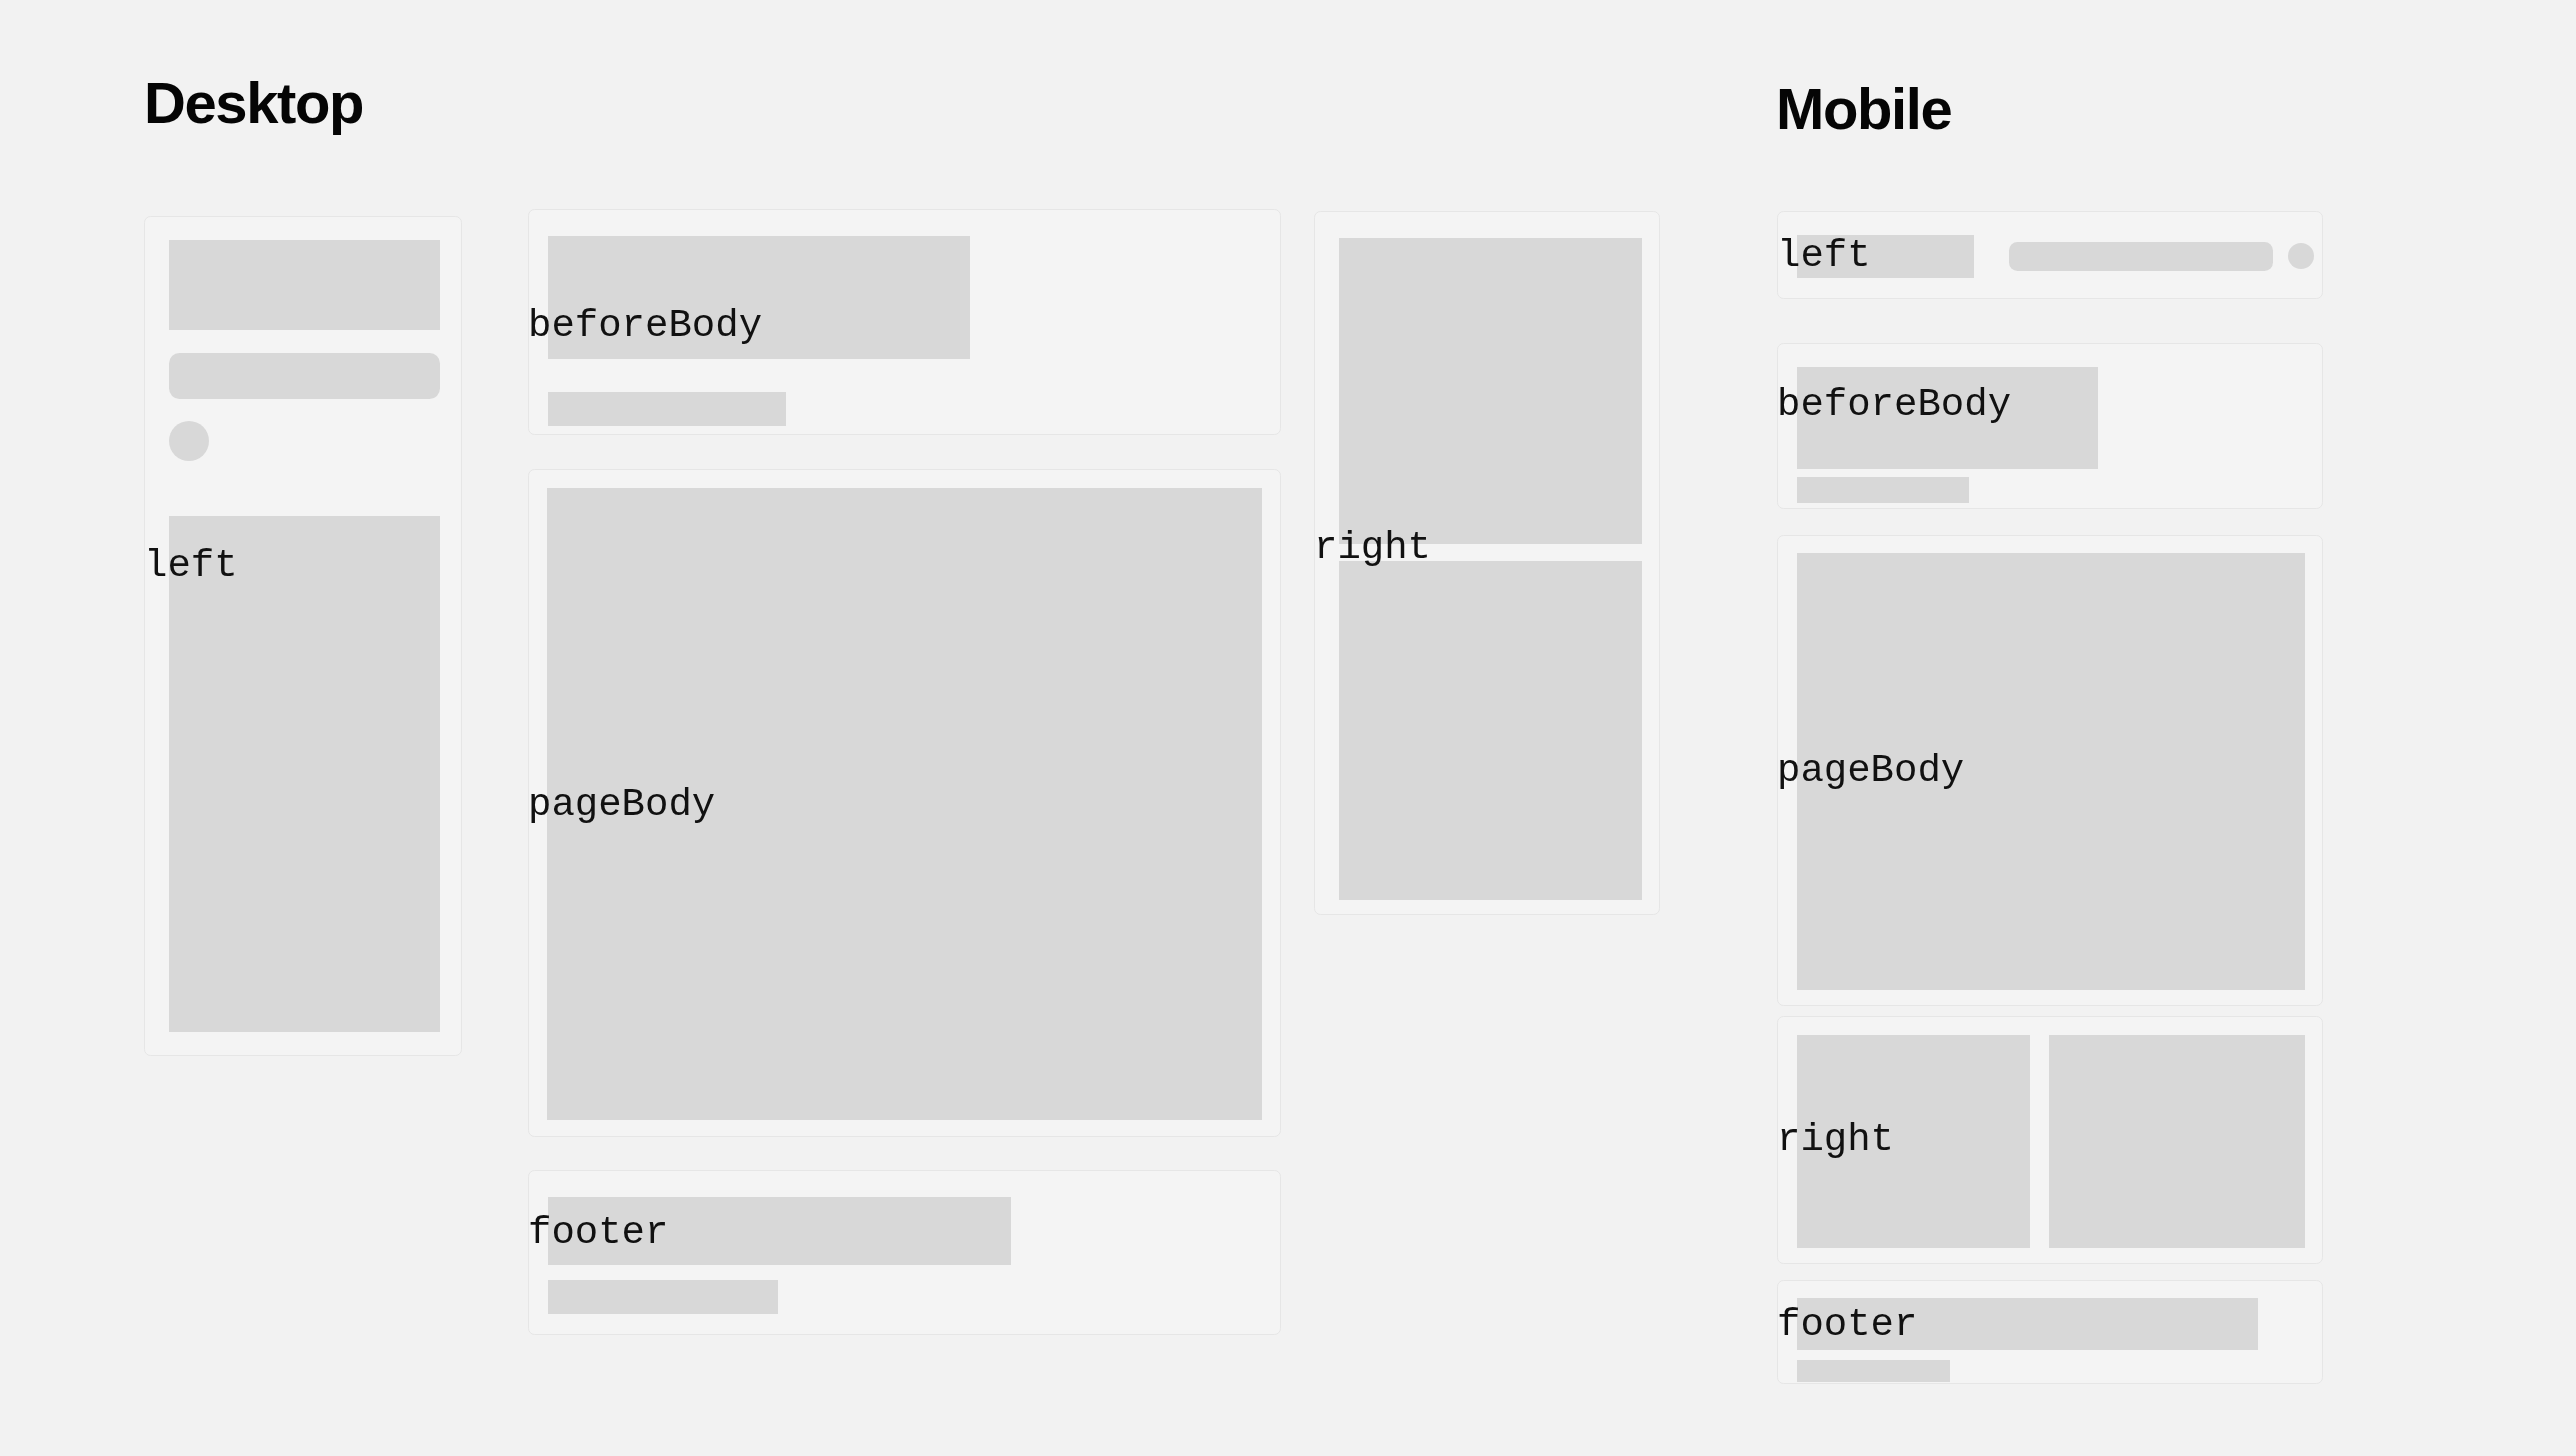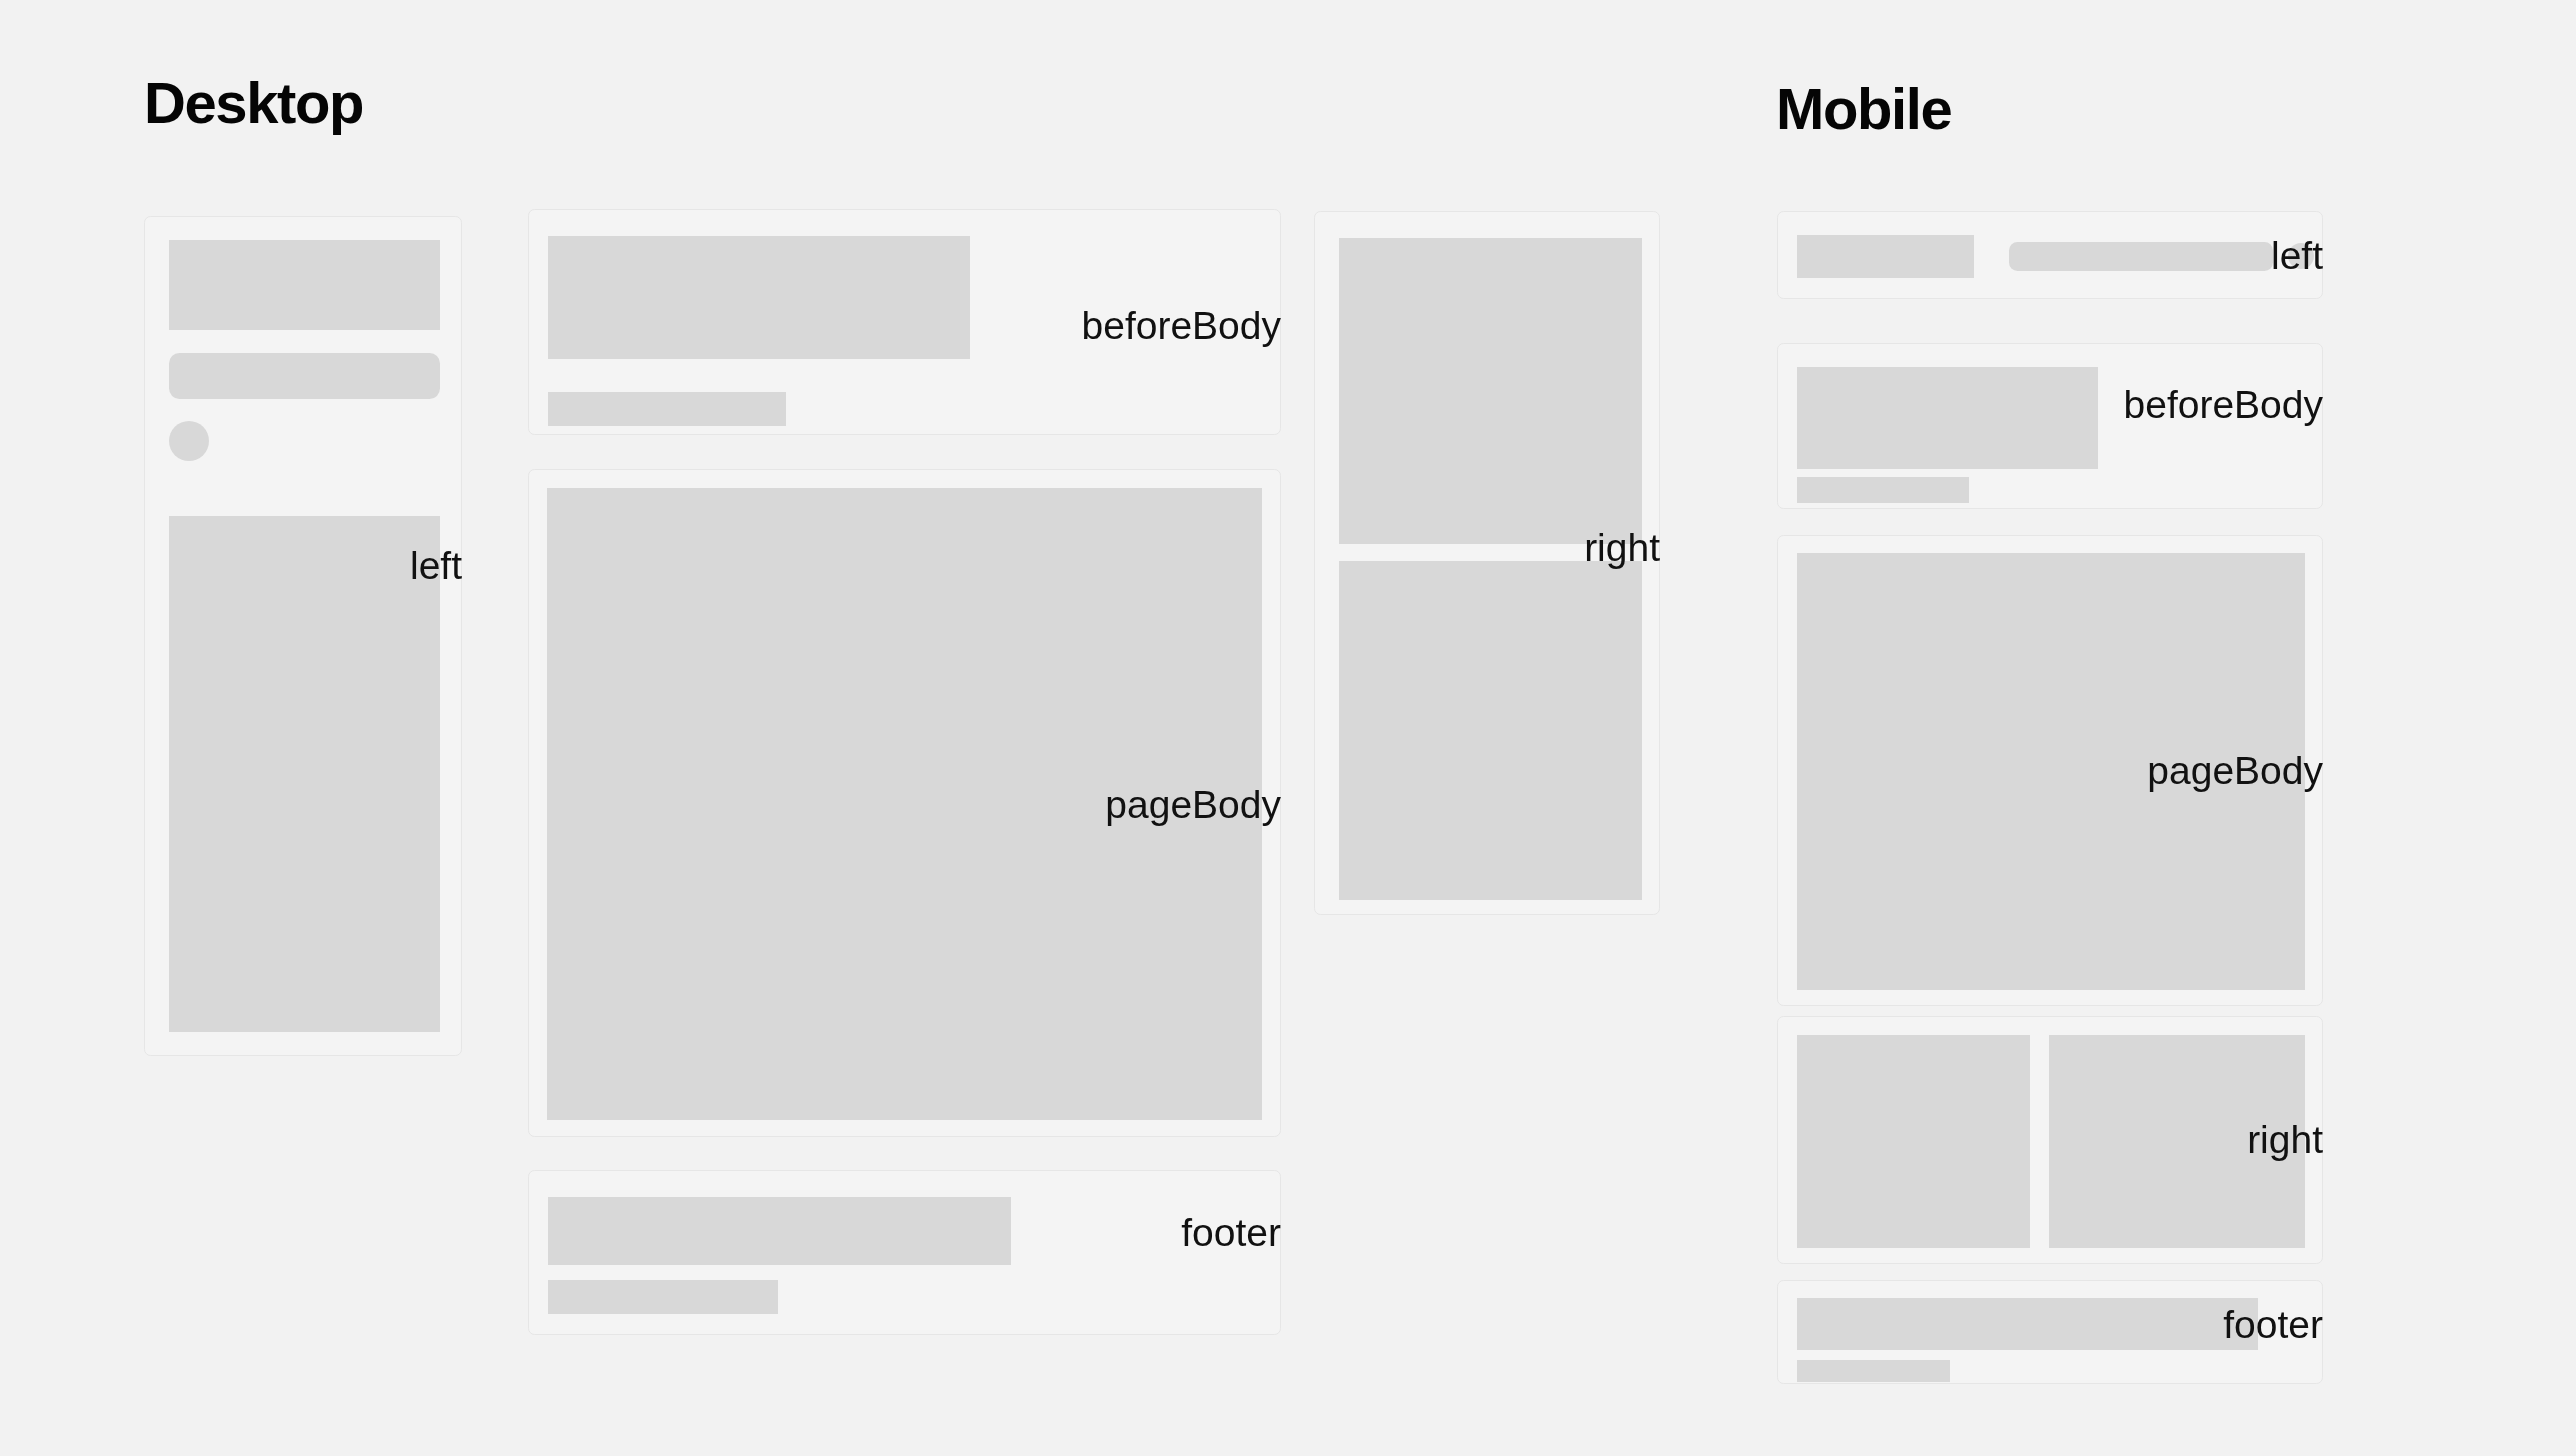--- a/index.html
+++ b/index.html
@@ -46,24 +46,24 @@
     position: absolute;
     background: #d8d8d8;
   }
   .blk.round  { border-radius: 10.4px; }
   .blk.pill   { border-radius: 8.5px; }
   .blk.circle { border-radius: 50%; }
 
   
   .label {
     position: absolute;
-    font-family: Liberation Sans, sans-serif;
+    font-family: Liberation Mono, monospace;
     color: #111111;
     white-space: nowrap;
-    text-align: right;
+    text-align: left;
     pointer-events: none;
     z-index: 5;
   }
 
   
 
   
   #d-left-panel { left: 144px; top: 216px; width: 318px; height: 840px; }
   #d-left-b1 { left: 23.5px; top: 22.6px; width: 271px; height: 90px; }
   #d-left-b2 { left: 23.5px; top: 136px; width: 271px; height: 46px; }

